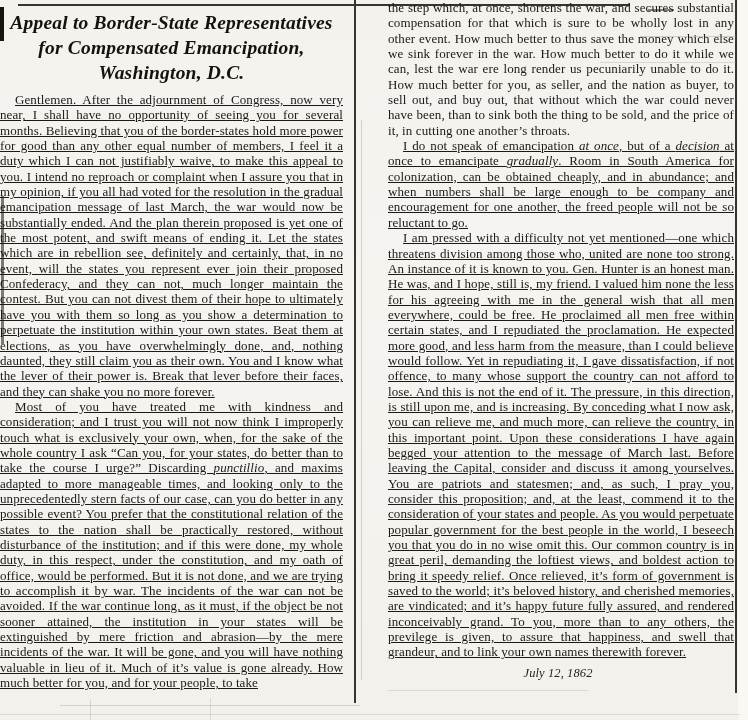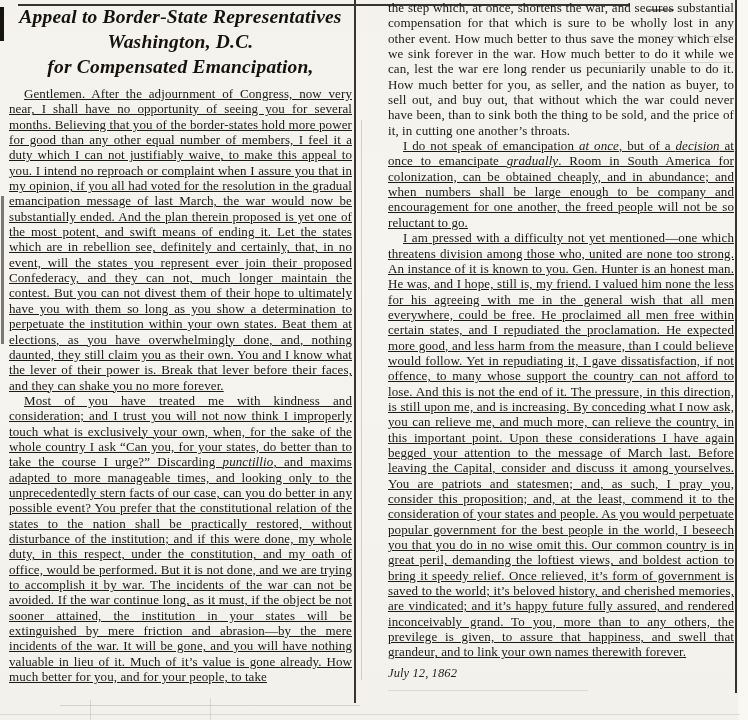--- a/index.html
+++ b/index.html
@@ -39,21 +39,21 @@
   .streak-8 { left: 388px; top: 690px; width: 200px; height: 1px; background: rgba(165,162,152,0.3); }
   
   .col {
     position: absolute;
     top: 0;
     text-align: justify;
     font-size: 13px;
     line-height: 15.35px;
     letter-spacing: 0.1px;
   }
-  .col-left  { left: 9px;   width: 343px; padding-top: 4px; }
+  .col-left  { left: 0;   width: 343px; padding-top: 10px; }
   .col-right { left: 388px; width: 346px; padding-top: 0; }
   .title {
     margin: 0 0 7px 0;
     text-align: center;
     font-style: italic;
     font-weight: 700;
     font-size: 19.5px;
     line-height: 25px;
     color: #14110e;
     letter-spacing: 0.2px;
@@ -61,21 +61,21 @@
   .title span { display: block; }
   .para {
     margin: 0;
     text-indent: 0;
   }
   .para.indent { text-indent: 15px; text-decoration: underline; }
   .para i { font-style: italic; }
   .dateline {
     margin-top: 6px;
     padding-right: 6px;
-    text-align: left;
+    text-align: center;
     font-style: italic;
     font-size: 12.5px;
     color: #221e1a;
   }
 </style>
 </head>
 <body>
 
 <div class="page">
 
@@ -92,22 +92,22 @@
   <div class="artifact streak-3"></div>
   <div class="artifact streak-4"></div>
   <div class="artifact streak-5"></div>
   <div class="artifact streak-6"></div>
   <div class="artifact streak-7"></div>
   <div class="artifact streak-8"></div>
 
   <div class="col col-left">
     <h1 class="title">
       <span>Appeal to Border-State Representatives</span>
+      <span>for Compensated Emancipation,</span>
       <span>Washington, D.C.</span>
-      <span>for Compensated Emancipation,</span>
     </h1>
     <p class="para indent"><span>Gentlemen. After the adjournment of Congress, now very near, I shall have no opportunity of seeing you for several months. Believing that you of the border-states hold more power for good than any other equal number of members, I feel it a duty which I can not justifiably waive, to make this appeal to you. I intend no reproach or complaint when I assure you that in my opinion, if you all had voted for the resolution in the gradual emancipation message of last March, the war would now be substantially ended. And the plan therein proposed is yet one of the most potent, and swift means of ending it. Let the states which are in rebellion see, definitely and certainly, that, in no event, will the states you represent ever join their proposed Confederacy, and they can not, much longer maintain the contest. But you can not divest them of their hope to ultimately have you with them so long as you show a determination to perpetuate the institution within your own states. Beat them at elections, as you have overwhelmingly done, and, nothing daunted, they still claim you as their own. You and I know what the lever of their power is. Break that lever before their faces, and they can shake you no more forever.</span></p>
     <p class="para indent"><span>Most of you have treated me with kindness and consideration; and I trust you will not now think I improperly touch what is exclusively your own, when, for the sake of the whole country I ask “Can you, for your states, do better than to take the course I urge?” Discarding </span><i>punctillio</i><span>, and maxims adapted to more manageable times, and looking only to the unprecedentedly stern facts of our case, can you do better in any possible event? You prefer that the constitutional relation of the states to the nation shall be practically restored, without disturbance of the institution; and if this were done, my whole duty, in this respect, under the constitution, and my oath of office, would be performed. But it is not done, and we are trying to accomplish it by war. The incidents of the war can not be avoided. If the war continue long, as it must, if the object be not sooner attained, the institution in your states will be extinguished by mere friction and abrasion—by the mere incidents of the war. It will be gone, and you will have nothing valuable in lieu of it. Much of it’s value is gone already. How much better for you, and for your people, to take</span></p>
   </div>
 
   <div class="col col-right">
     <p class="para"><span>the step which, at once, shortens the war, and secures substantial compensation for that which is sure to be wholly lost in any other event. How much better to thus save the money which else we sink forever in the war. How much better to do it while we can, lest the war ere long render us pecuniarily unable to do it. How much better for you, as seller, and the nation as buyer, to sell out, and buy out, that without which the war could never have been, than to sink both the thing to be sold, and the price of it, in cutting one another’s throats.</span></p>
     <p class="para indent"><span>I do not speak of emancipation </span><i>at once</i><span>, but of a </span><i>decision</i><span> at once to emancipate </span><i>gradually</i><span>. Room in South America for colonization, can be obtained cheaply, and in abundance; and when numbers shall be large enough to be company and encouragement for one another, the freed people will not be so reluctant to go.</span></p>
     <p class="para indent"><span>I am pressed with a difficulty not yet mentioned—one which threatens division among those who, united are none too strong. An instance of it is known to you. Gen. Hunter is an honest man. He was, and I hope, still is, my friend. I valued him none the less for his agreeing with me in the general wish that all men everywhere, could be free. He proclaimed all men free within certain states, and I repudiated the proclamation. He expected more good, and less harm from the measure, than I could believe would follow. Yet in repudiating it, I gave dissatisfaction, if not offence, to many whose support the country can not afford to lose. And this is not the end of it. The pressure, in this direction, is still upon me, and is increasing. By conceding what I now ask, you can relieve me, and much more, can relieve the country, in this important point. Upon these considerations I have again begged your attention to the message of March last. Before leaving the Capital, consider and discuss it among yourselves. You are patriots and statesmen; and, as such, I pray you, consider this proposition; and, at the least, commend it to the consideration of your states and people. As you would perpetuate popular government for the best people in the world, I beseech you that you do in no wise omit this. Our common country is in great peril, demanding the loftiest views, and boldest action to bring it speedy relief. Once relieved, it’s form of government is saved to the world; it’s beloved history, and cherished memories, are vindicated; and it’s happy future fully assured, and rendered inconceivably grand. To you, more than to any others, the previlege is given, to assure that happiness, and swell that grandeur, and to link your own names therewith forever.</span></p>
     <div class="dateline">July 12, 1862</div>

